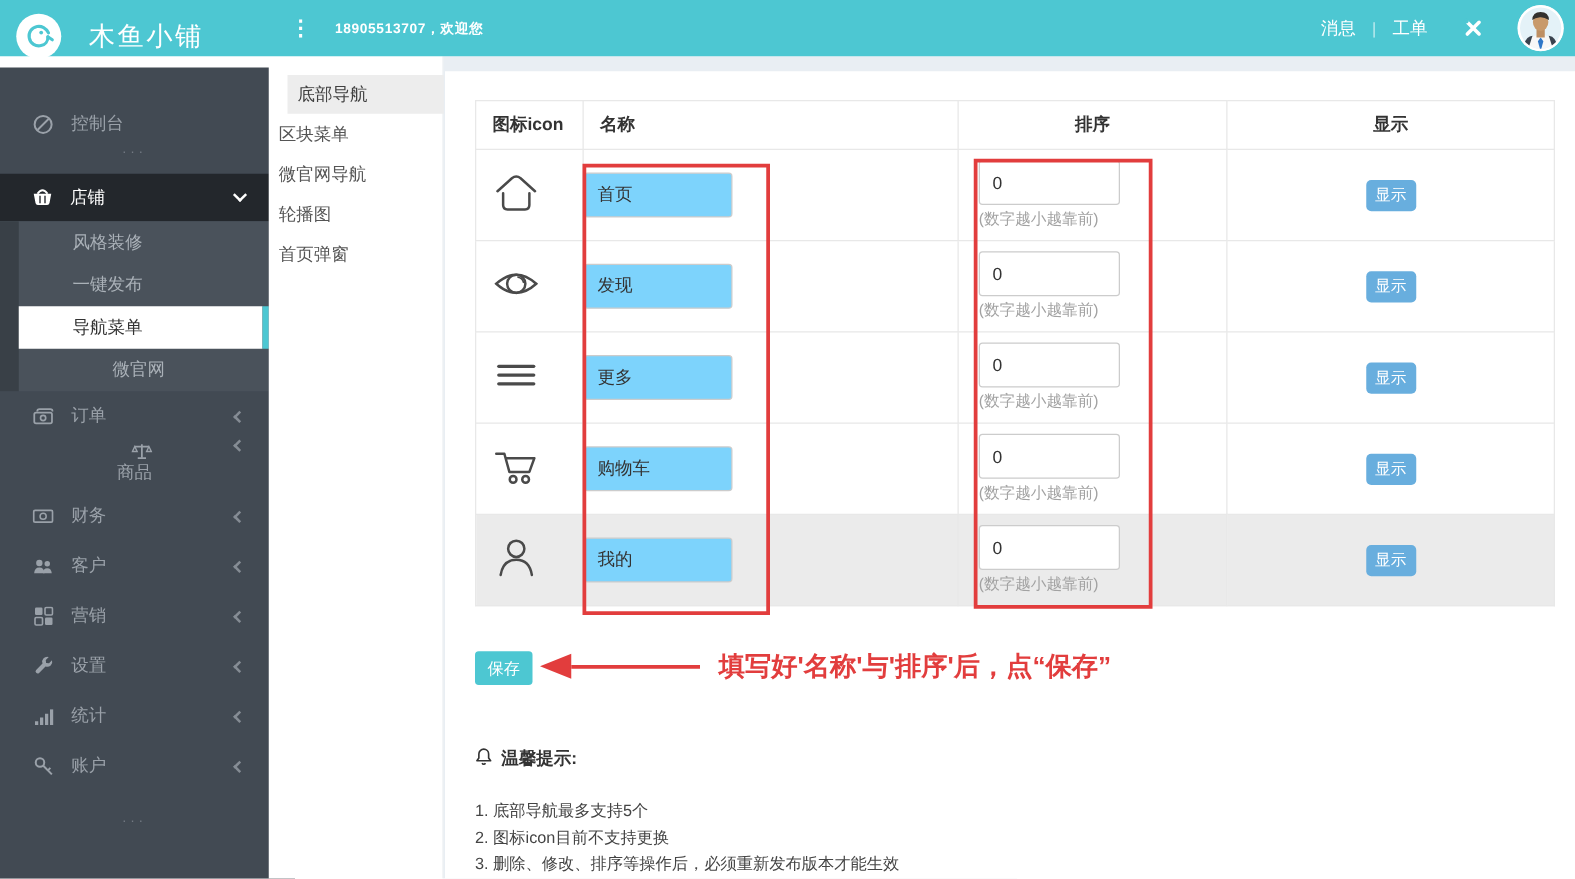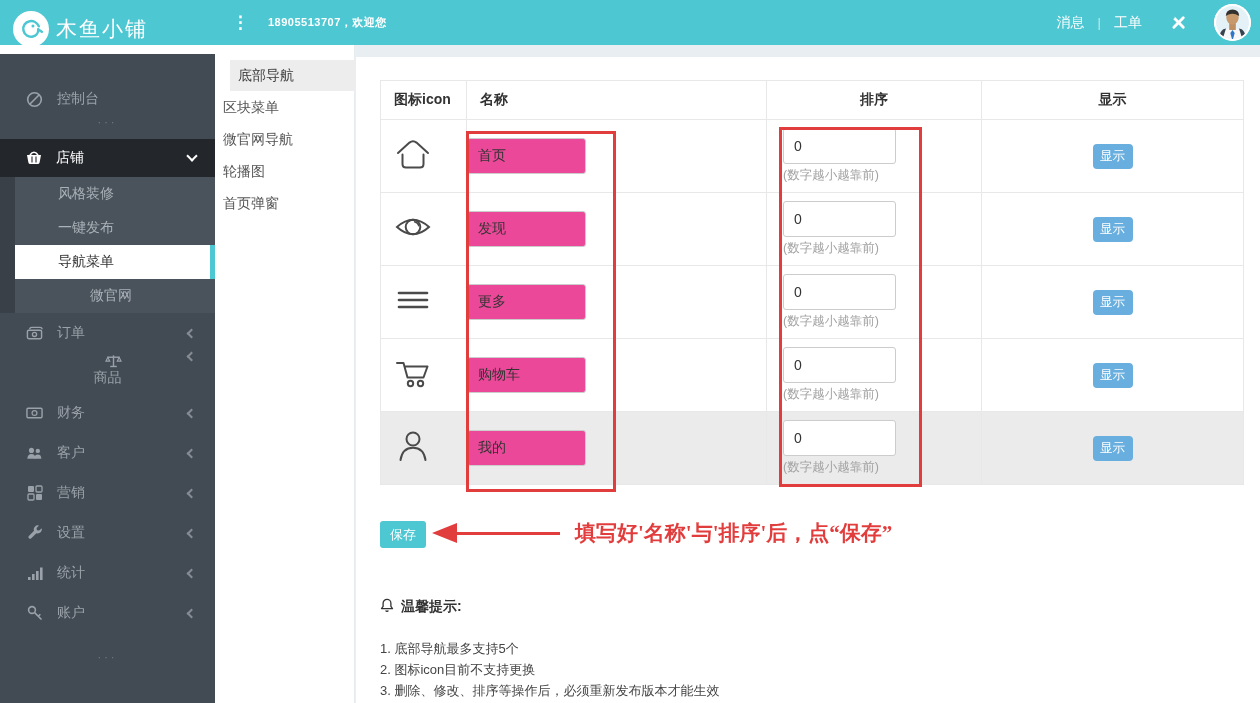--- a/index.html
+++ b/index.html
@@ -2,21 +2,21 @@
 <html><head>
 <meta charset="utf-8">
 <style>
   * { margin:0; padding:0; box-sizing:border-box; }
   html,body { width:1260px; height:703px; overflow:hidden; }
   body { font-family:"Liberation Sans", sans-serif; }
   #app { position:relative; width:1260px; height:703px; background:#fff; overflow:hidden; }
 
   
   .topbar { position:absolute; left:0; top:0; width:1260px; height:45px; background:#4dc7d2; z-index:30; }
-  .brand { position:absolute; left:13px; top:0; height:57px; display:flex; align-items:center; gap:7px; }
+  .brand { position:absolute; left:13px; top:0; height:57px; display:flex; align-items:center; gap:22px; }
   .brand-logo { width:36px; height:36px; border-radius:50%; background:#fff; display:flex; align-items:center; justify-content:center; }
   .brand-name { color:#fff; font-size:21px; letter-spacing:2px; }
   .kebab { position:absolute; left:232px; top:0; height:45px; display:flex; align-items:center; color:#fff; font-size:17px; font-weight:bold; cursor:pointer; }
   .welcome { position:absolute; left:268px; top:0; height:45px; display:flex; align-items:center; color:#fff; font-size:11px; font-weight:bold; letter-spacing:0.5px; }
   .top-right { position:absolute; right:9px; top:0; height:45px; display:flex; align-items:center; }
   .top-link { color:#fff; font-size:14px; cursor:pointer; }
   .top-sep { color:rgba(255,255,255,0.65); margin:0 13px; font-size:13px; }
   .tools-btn { margin-left:27px; display:flex; align-items:center; cursor:pointer; }
   .avatar { margin-left:26px; width:37px; height:37px; border-radius:50%; background:#fff; display:flex; align-items:center; justify-content:center; cursor:pointer; overflow:hidden; }
 
@@ -45,35 +45,35 @@
   .card { position:absolute; left:1px; top:12px; width:904px; height:646px; background:#fff; }
 
   table.nav-tbl { position:absolute; left:25px; top:35px; width:863px; border-collapse:collapse; table-layout:fixed; }
   table.nav-tbl th, table.nav-tbl td { border:1px solid #e8e8e8; }
   table.nav-tbl th { height:39px; font-size:14px; color:#333; font-weight:bold; }
   th.al, td.al { text-align:left; padding-left:13px; }
   th.ac, td.ac { text-align:center; }
   table.nav-tbl td { height:73px; }
   tr.gray td { background:#ebebeb; }
   td.icon-cell { padding-left:12px; }
-  .txt-input { width:119px; height:36px; border:1px solid #ccc; border-radius:3px; padding:0 10px; font-size:14px; color:#333; background:#ec4899; font-family:"Liberation Sans", sans-serif; }
+  .txt-input { width:119px; height:36px; border:1px solid #ccc; border-radius:3px; padding:0 10px; font-size:14px; color:#333; background:#7dd3fc; font-family:"Liberation Sans", sans-serif; }
   .sort-wrap { padding-left:16px; }
   .sort-input { width:113px; height:36px; border:1px solid #ccc; border-radius:3px; padding:0 10px; font-size:14px; color:#333; background:#fff; font-family:"Liberation Sans", sans-serif; display:block; }
   .sort-hint { font-size:12.5px; color:#a2a2a2; margin-top:3px; text-align:left; }
   .show-btn { display:inline-block; width:40px; height:25px; line-height:25px; background:#68aede; color:#fff; font-size:12.5px; border:none; border-radius:4px; cursor:pointer; font-family:"Liberation Sans", sans-serif; }
 
   .red-rect { position:absolute; border:3px solid #e23d3d; z-index:6; pointer-events:none; }
   #red-rect-name { left:111px; top:86px; width:150px; height:361px; }
   #red-rect-sort { left:424px; top:82px; width:143px; height:360px; }
 
   .save-btn { position:absolute; left:25px; top:476px; width:46px; height:27px; background:#4dc7d2; color:#fff; font-size:13px; border:none; border-radius:3px; cursor:pointer; font-family:"Liberation Sans", sans-serif; }
   .annotation { position:absolute; left:77px; top:474px; display:flex; align-items:center; z-index:7; }
   .arrow-head { width:0; height:0; border-top:10px solid transparent; border-bottom:10px solid transparent; border-right:25px solid #e23d3d; }
   .arrow-shaft { width:103px; height:3px; background:#e23d3d; }
-  .annotation-text { margin-left:15px; color:#e23d3d; font-size:21px; font-weight:bold; font-family:Liberation Serif, serif; white-space:nowrap; }
+  .annotation-text { margin-left:15px; color:#e23d3d; font-size:21px; font-weight:bold; font-family:Liberation Sans, sans-serif; white-space:nowrap; }
 
   .tips { position:absolute; left:25px; top:553px; }
   .tips-title { display:flex; align-items:center; gap:7px; font-size:14px; font-weight:bold; color:#333; }
   .tips-list { margin-top:22px; font-size:13px; color:#444; line-height:21px; }
 </style>
 </head>
 <body>
 
 <div id="app">
 

